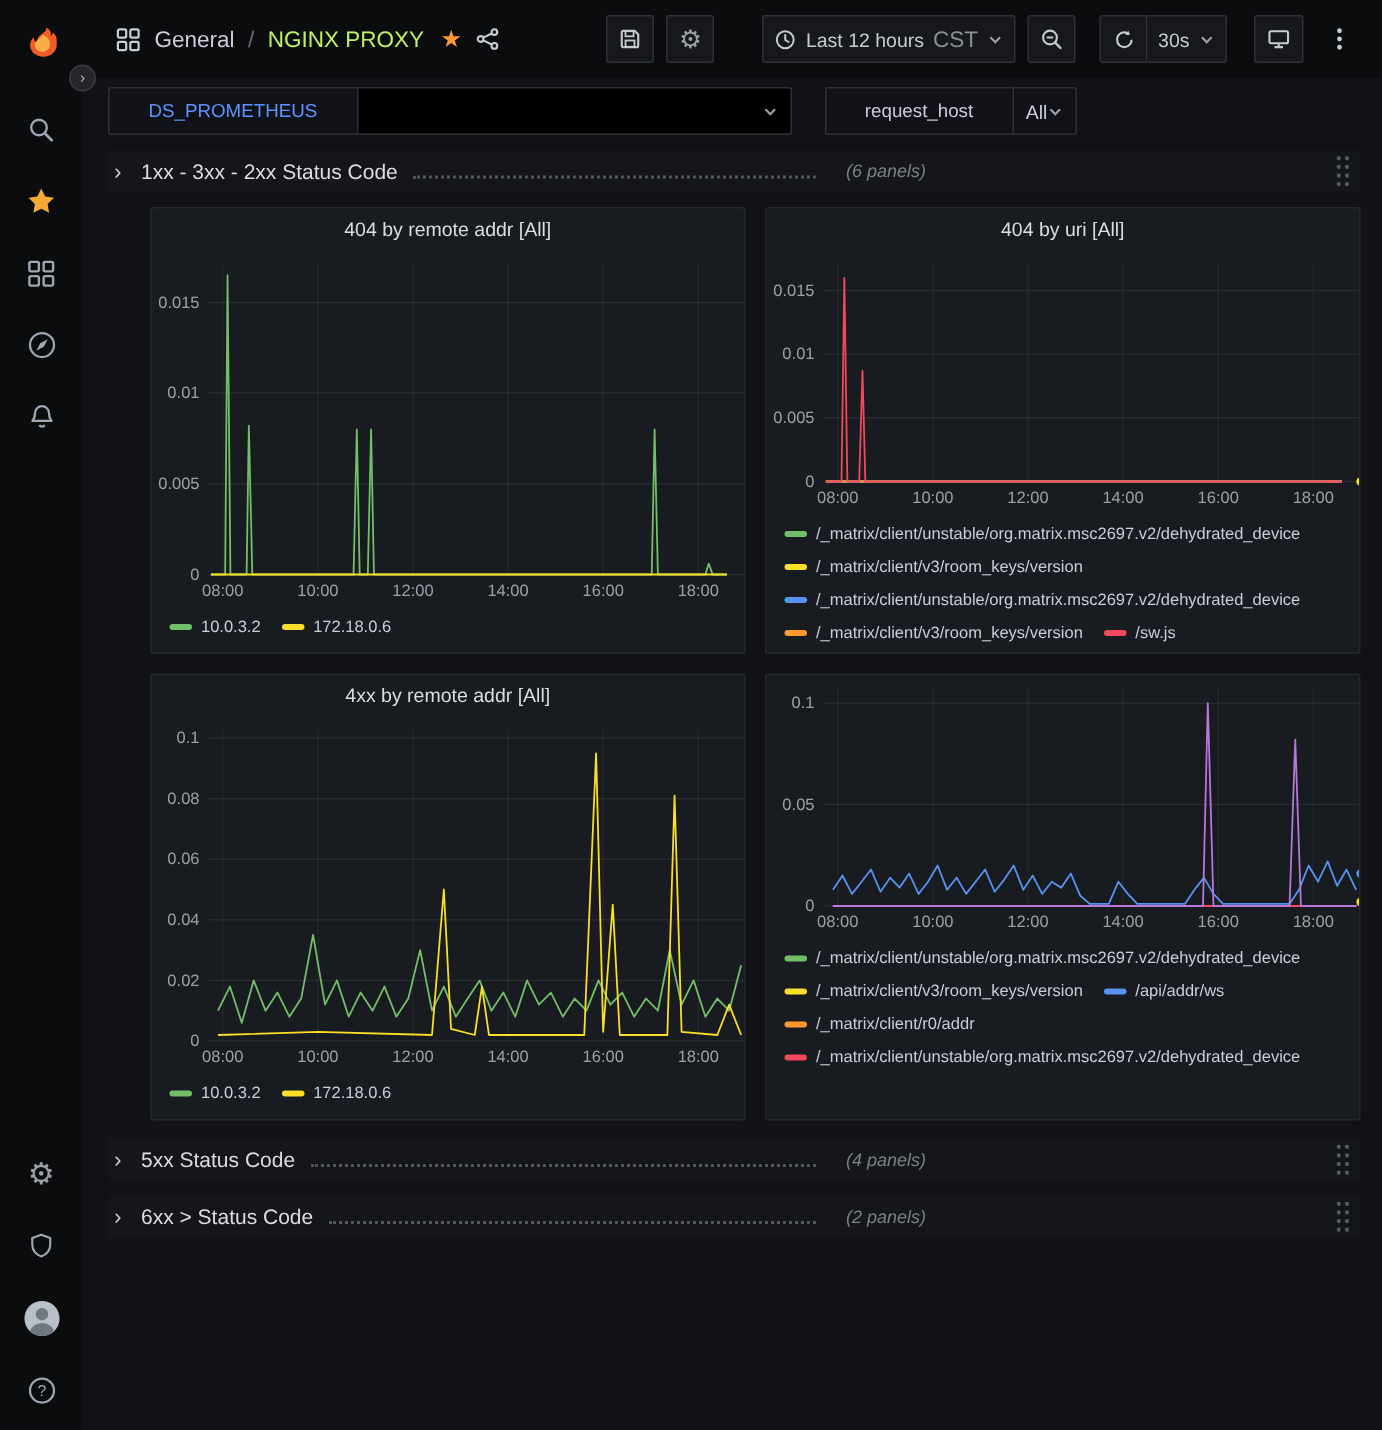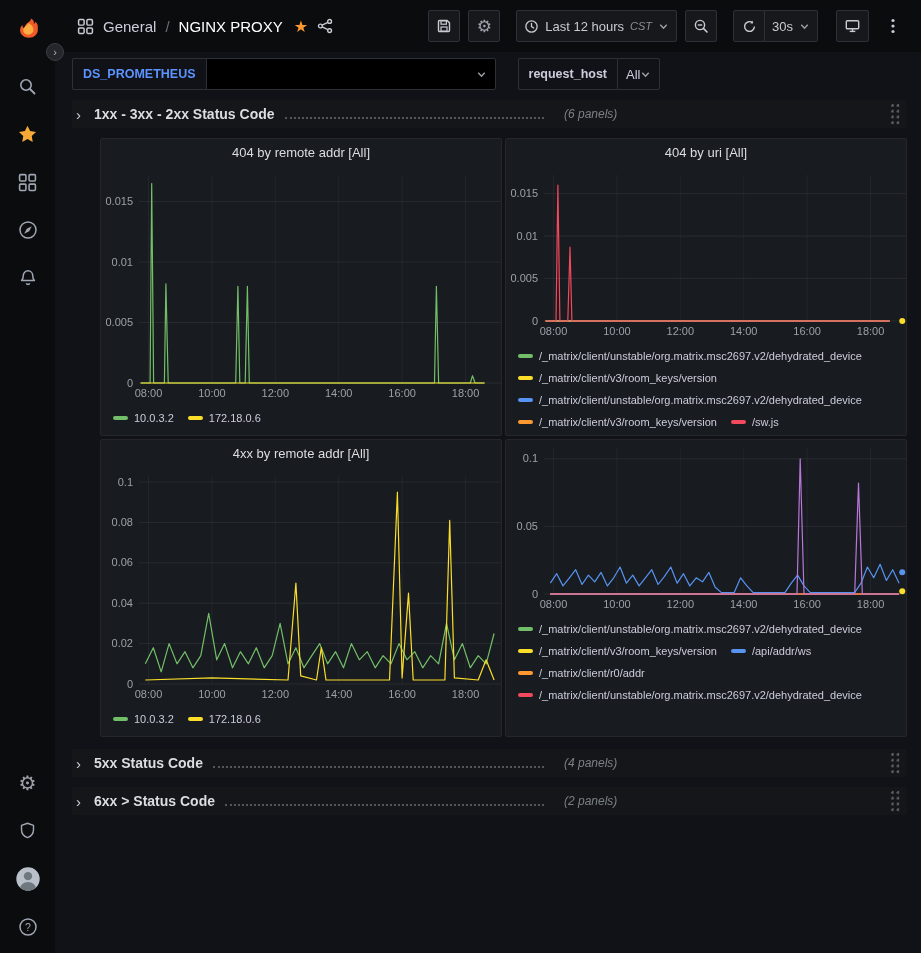--- a/index.html
+++ b/index.html
@@ -13,55 +13,55 @@
   .logo-btn{margin-top:8px;margin-bottom:14px;}
   .side-spacer{flex:1;}
   .sidebar-expand{position:absolute;left:46px;top:43px;width:18px;height:18px;border-radius:50%;background:#24262b;border:1px solid #3a3d44;color:#aeb2b8;font-size:11px;line-height:15px;text-align:center;padding:0;cursor:pointer;z-index:30;}
 
   
   .page{margin-left:55px;}
   .topbar{height:52px;background:#0b0c0e;display:flex;align-items:center;padding:0 12px 0 22px;justify-content:space-between;}
   .crumbs{display:flex;align-items:center;gap:9px;font-size:15px;}
   .crumb-link{color:#ccccdc;cursor:pointer;}
   .crumb-sep{color:#6b6f76;}
-  .crumb-title{color:#ffffff;font-weight:500;cursor:pointer;}
+  .crumb-title{color:#bef264;font-weight:500;cursor:pointer;}
   .fav-star{color:#ff9830;font-size:16px;cursor:pointer;margin-left:2px;}
   .tb-right{display:flex;align-items:center;gap:8px;}
   .tb-btn{height:32px;min-width:32px;display:flex;align-items:center;justify-content:center;gap:6px;background:#17181c;border:1px solid #2e3138;border-radius:2px;color:#c7ccd3;cursor:pointer;padding:0 7px;font-size:13px;font-family:inherit;}
   .tb-btn.noborder{background:none;border:none;}
   .btn-group{display:flex;}
   .btn-group .tb-btn:first-child{border-radius:2px 0 0 2px;}
   .btn-group .tb-btn:last-child{border-radius:0 2px 2px 0;border-left:none;}
-  .tz{font-size:11px;color:#8b9097;font-style:italic;}
+  .tz{font-size:15px;color:#8b9097;}
   .gear-glyph{font-size:17px;color:#9da0a8;line-height:1;}
 
   
   .subbar{height:36px;display:flex;align-items:center;padding:4px 14px 0 17px;gap:22px;}
   .var-group{display:flex;align-items:stretch;height:32px;}
-  .var-label{display:flex;align-items:center;padding:0 10px;border:1px solid #2e3036;border-right:none;border-radius:2px 0 0 2px;font-size:12.5px;font-weight:700;cursor:pointer;}
+  .var-label{display:flex;align-items:center;padding:0 26px;border:1px solid #2e3036;border-right:none;border-radius:2px 0 0 2px;font-size:12.5px;font-weight:400;cursor:pointer;}
   .var-label.blue{color:#5b93ff;}
   .var-label.plain{color:#ccccdc;}
   .var-select{display:flex;align-items:center;justify-content:space-between;border:1px solid #2e3036;border-radius:0 2px 2px 0;padding:0 8px;cursor:pointer;font-size:13px;color:#ccccdc;}
   .var-select.black{background:#000;width:272px;}
 
   
   .content{padding:8px 14px 0 17px;}
   .dash-row{position:relative;height:28px;display:flex;align-items:center;margin-bottom:10px;}
   .dash-row.banded{background:#141619;border-radius:2px;}
   .row-toggle{display:flex;align-items:center;background:none;border:none;color:inherit;cursor:pointer;padding:0 4px;font-family:inherit;width:100%;text-align:left;}
   .row-left{display:flex;align-items:center;width:478px;flex:0 0 auto;}
   .chev{color:#ccccdc;font-size:15px;margin-right:8px;display:inline-block;width:10px;}
   .chev.open{transform:rotate(90deg);}
-  .row-title{font-size:14px;font-weight:700;color:#dcdde1;white-space:nowrap;text-align:center;}
+  .row-title{font-size:14px;font-weight:400;color:#dcdde1;white-space:nowrap;text-align:center;}
   .dots{flex:1;border-bottom:2px dotted #53565c;margin:0 10px;transform:translateY(4px);}
   .row-count{font-size:12px;font-style:italic;color:#7b8087;margin-left:10px;white-space:nowrap;}
   .grip{position:absolute;right:6px;top:3px;width:11px;height:23px;cursor:grab;background-image:radial-gradient(circle at 2.5px 2.5px,#585c63 1.3px,transparent 1.5px);background-size:5.5px 5.75px;}
 
   
-  .panel-grid{display:grid;grid-template-columns:1fr 1fr;gap:3px;margin-bottom:12px;padding-left:28px;}
+  .panel-grid{display:grid;grid-template-columns:1fr 1fr;gap:13px;margin-bottom:12px;padding-left:28px;}
   .panel{background:#181b1f;border:1px solid #25262b;border-radius:2px;height:296px;display:flex;flex-direction:column;overflow:hidden;}
   .panel-title{height:28px;line-height:28px;text-align:center;font-size:13px;font-weight:500;color:#dcdde1;cursor:pointer;white-space:nowrap;overflow:hidden;}
   .plot{flex:0 0 auto;display:block;}
   .legend{flex:1 1 auto;overflow:hidden;display:flex;flex-wrap:wrap;align-content:flex-start;column-gap:14px;padding:6px 8px 0 12px;}
   .legend-item{display:inline-flex;align-items:center;gap:6px;height:22px;cursor:pointer;white-space:nowrap;}
   .legend-item .swatch{display:inline-block;width:15px;height:4px;border-radius:2px;flex:0 0 auto;}
   .legend-item .lbl{font-size:11px;color:#ccccdc;}
   .spacer-bottom{height:80px;}
 </style>
 </head>
@@ -166,21 +166,21 @@
         <button class="tb-btn">
           <svg width="16" height="16" viewBox="0 0 16 16">
             <path d="M2.5 3.5a1 1 0 0 1 1-1h7.6l2.4 2.4v7.6a1 1 0 0 1-1 1h-9a1 1 0 0 1-1-1z" fill="none" stroke="#c7ccd3" stroke-width="1.4"></path>
             <rect x="5" y="2.8" width="5.4" height="3.4" fill="none" stroke="#c7ccd3" stroke-width="1.2"></rect>
             <rect x="5" y="9" width="6" height="4.2" fill="none" stroke="#c7ccd3" stroke-width="1.2"></rect>
           </svg>
         </button>
         <button class="tb-btn">
           <span class="gear-glyph">⚙</span>
         </button>
-        <button class="tb-btn" style="margin-left:8px">
+        <button class="tb-btn" style="margin-left:24px">
           <svg width="15" height="15" viewBox="0 0 16 16">
             <circle cx="8" cy="8" r="6" fill="none" stroke="#c7ccd3" stroke-width="1.4"></circle>
             <path d="M8 4.6v3.6l2.4 1.4" fill="none" stroke="#c7ccd3" stroke-width="1.4" stroke-linecap="round"></path>
           </svg>
           <span>Last 12 hours</span>
           <span class="tz">CST</span>
           <svg width="11" height="11" viewBox="0 0 12 12">
             <path d="M2.5 4.2l3.5 3.6 3.5-3.6" fill="none" stroke="#9da0a8" stroke-width="1.6"></path>
           </svg>
         </button>

